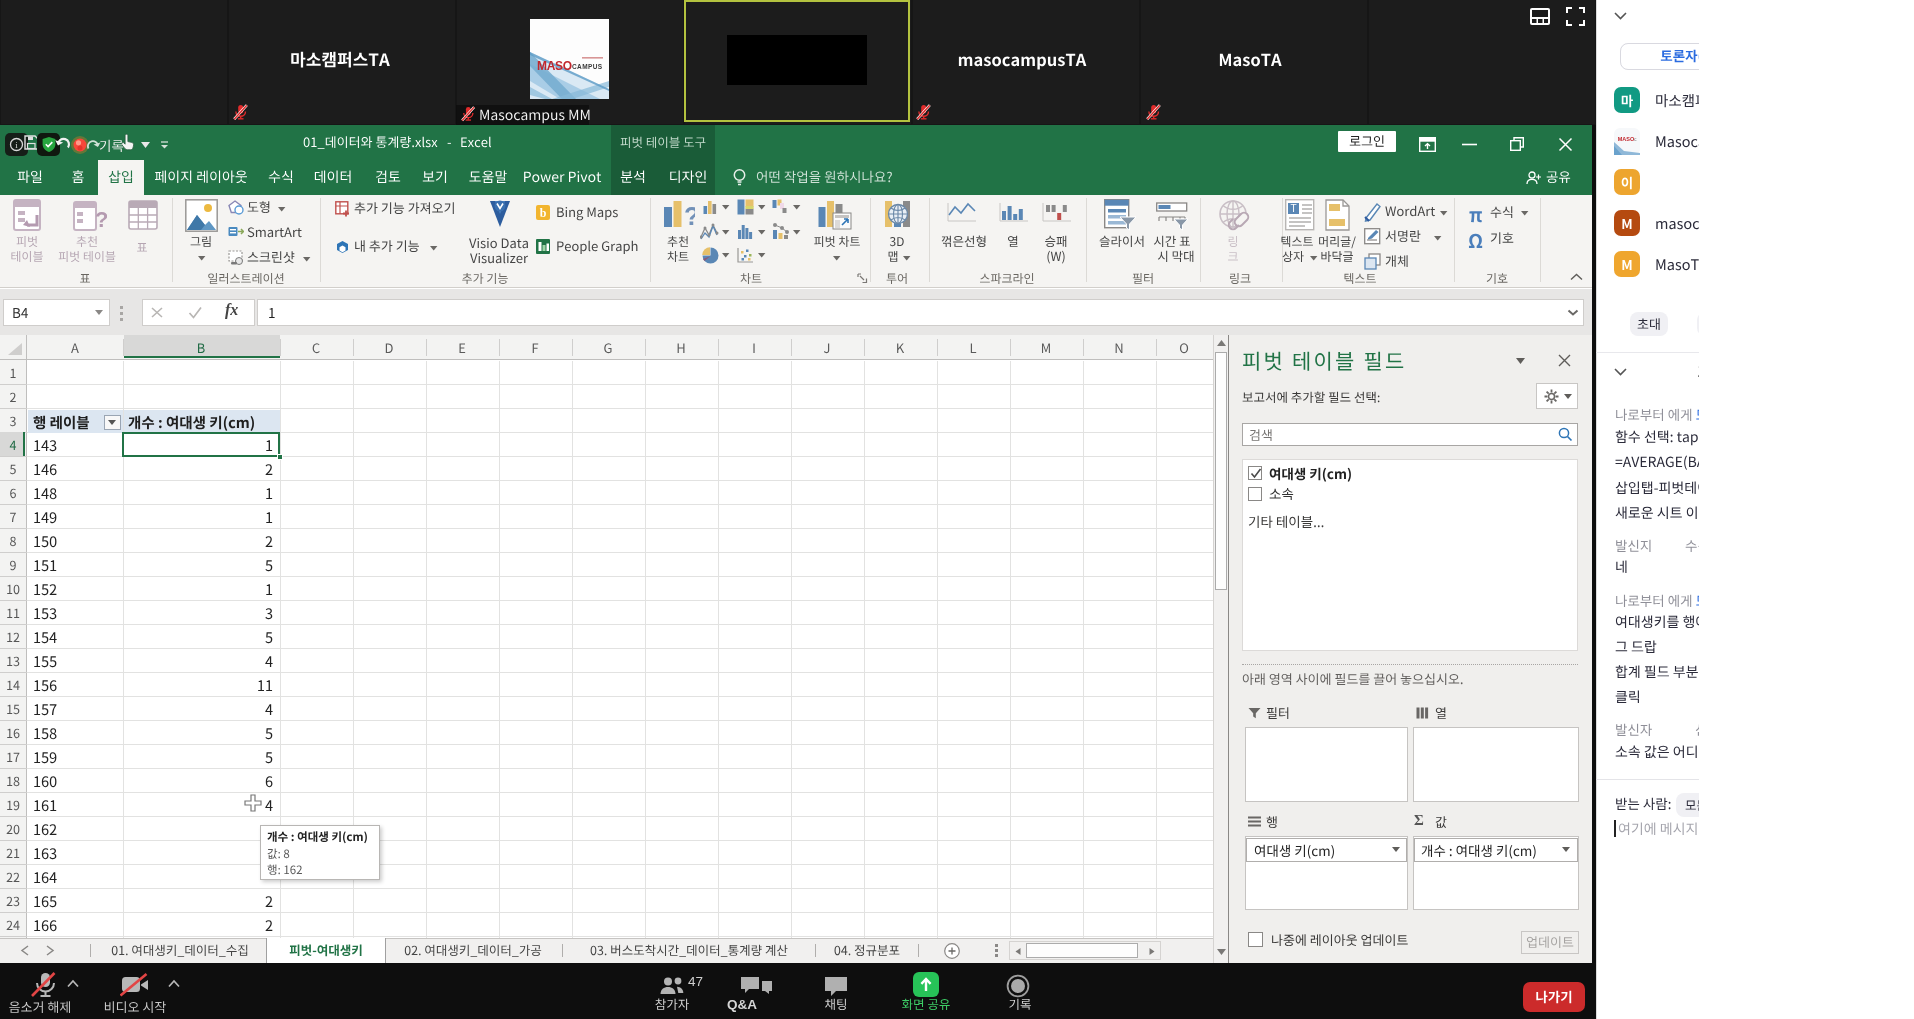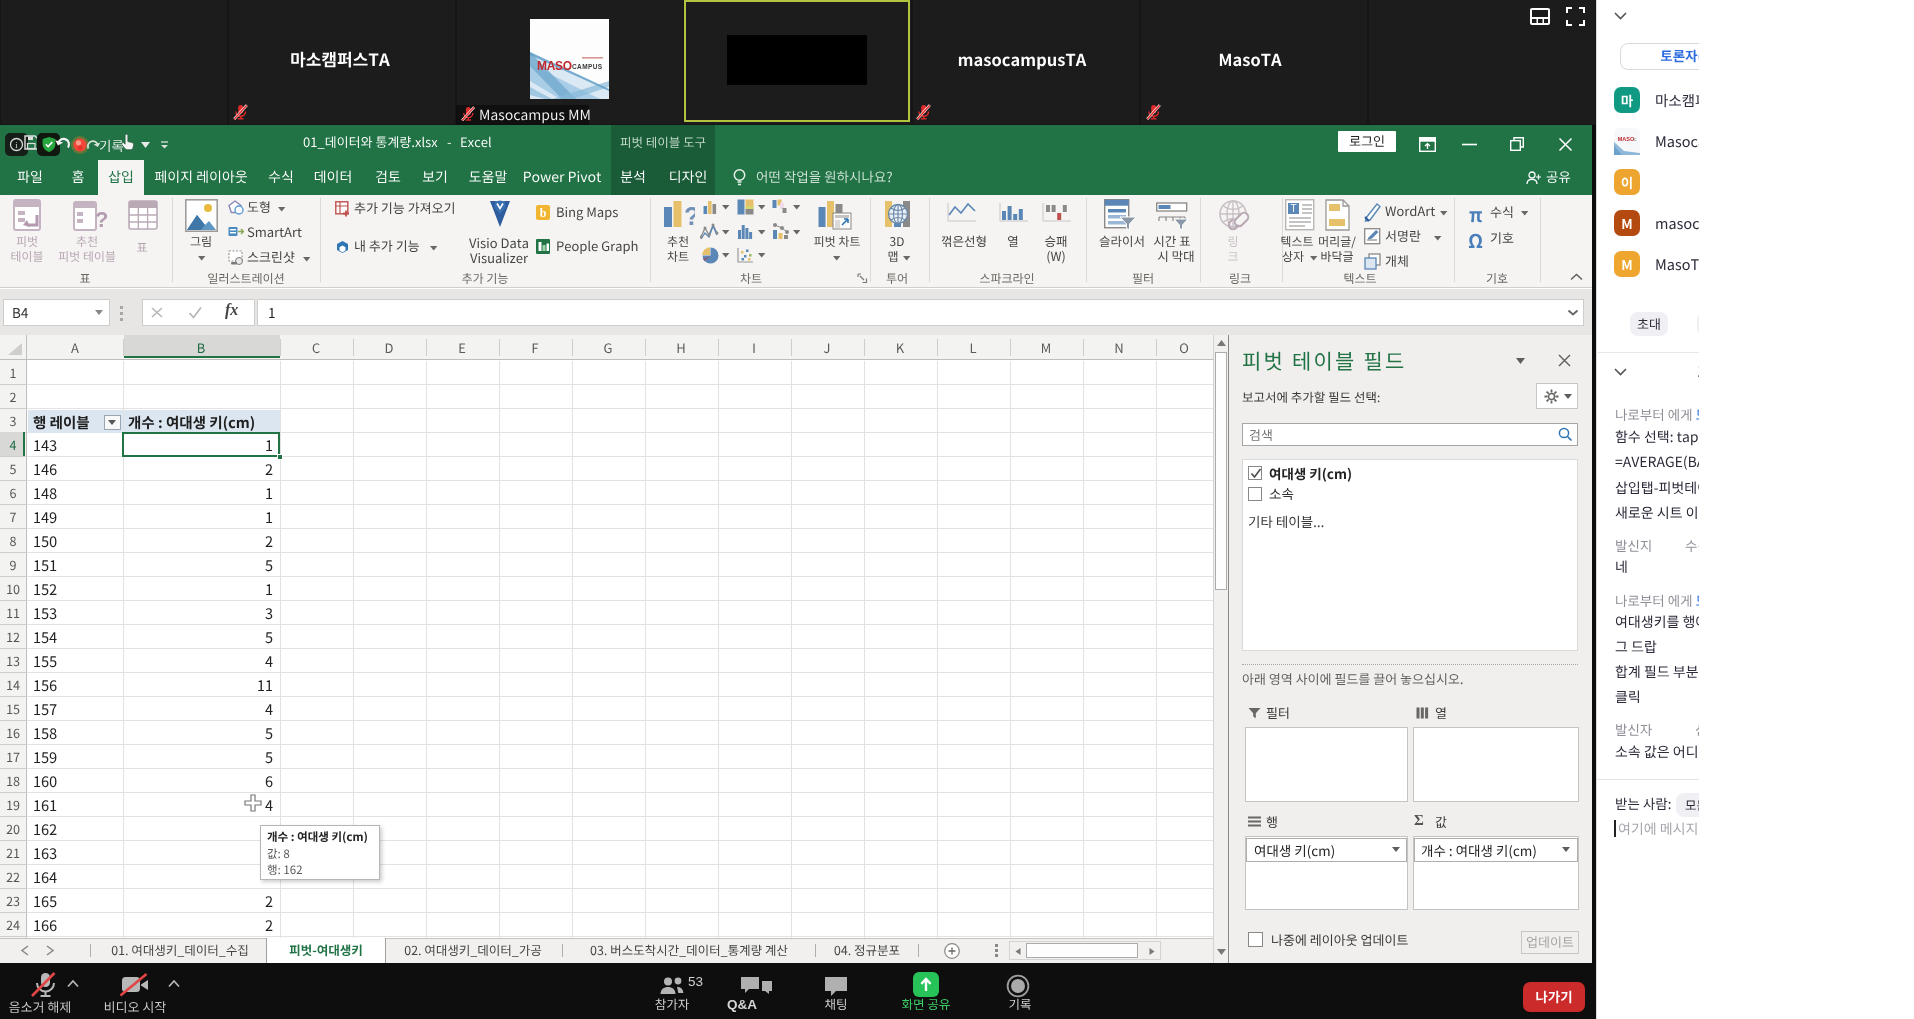--- a/index.html
+++ b/index.html
@@ -661,21 +661,21 @@
     </svg>
 <svg style="position:absolute;left:168px;top:979px" width="12" height="9" viewBox="0 0 12 9">
       <path d="M1 7.5L6 2l5 5.5" stroke="#b8b8b8" stroke-width="1.7" fill="none"></path>
     </svg>
 <svg style="position:absolute;left:658px;top:976px" width="30" height="20" viewBox="0 0 30 20">
       <circle cx="10" cy="5.5" r="4" fill="#b4b4b4"></circle>
       <path d="M2.5 18c0-4.5 3.4-7 7.5-7s7.5 2.5 7.5 7z" fill="#b4b4b4"></path>
       <circle cx="20" cy="5" r="3.4" fill="#b4b4b4"></circle>
       <path d="M19 10.8c3.6.2 6.3 2.6 6.3 6.2h-5" fill="#b4b4b4"></path>
     </svg>
-<div style="position:absolute;left:688px;top:974px;font:13.5px &quot;Liberation Sans&quot;;color:#cfcfcf">53</div>
+<div style="position:absolute;left:688px;top:974px;font:13.5px &quot;Liberation Sans&quot;;color:#cfcfcf">47</div>
 <svg style="position:absolute;left:740px;top:976px" width="34" height="20" viewBox="0 0 34 20">
       <path d="M1 1h18v12H9l-4 4v-4H1z" fill="#b0b0b0"></path>
       <path d="M22 5h10v10h-3v3l-4-3h-3z" fill="#b0b0b0"></path>
     </svg>
 <div style="position:absolute;left:727px;top:997px;font:bold 13.5px Liberation Sans;color:#d5d5d5">Q&amp;A</div>
 <svg style="position:absolute;left:824px;top:976px" width="26" height="20" viewBox="0 0 26 20">
       <path d="M1 1h22v14H12l-5 5v-5H1z" fill="#b0b0b0"></path>
     </svg>
 <svg style="position:absolute;left:913px;top:972px" width="27" height="26" viewBox="0 0 27 26">
       <rect width="26" height="25" rx="6" fill="#27c358"></rect>

